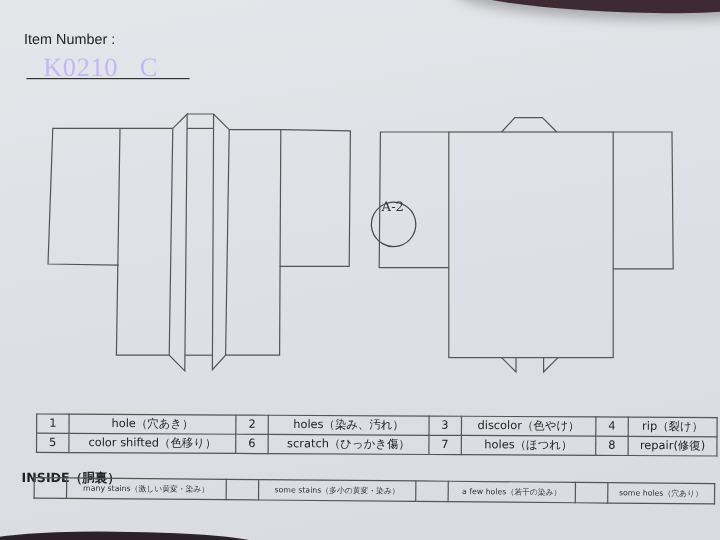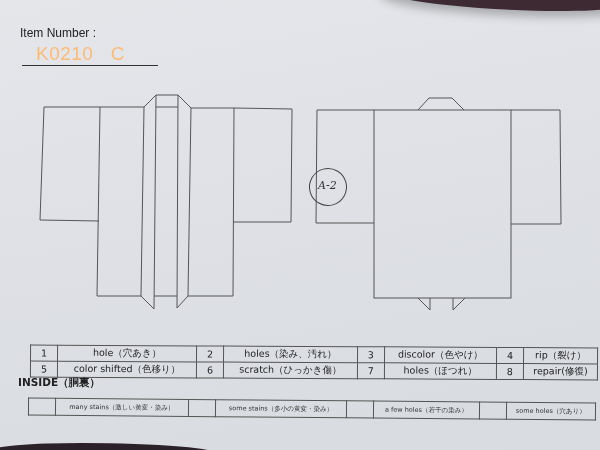--- a/index.html
+++ b/index.html
@@ -20,50 +20,50 @@
   }
   .fabric-bottom {
     position:absolute; left:-10px; top:443px; width:230px; height:20px;
     background:#2a2228; border-radius:40% 60% 0 0;
   }
   .item-label {
     position:absolute; left:20px; top:26px; font-size:12px; color:#222;
     font-family:"Liberation Sans", sans-serif;
   }
   .item-number {
-    position:absolute; left:36px; top:43px; font-size:19px; color:#fdba74;
-    font-family:Liberation Sans, sans-serif; letter-spacing:0.5px;
+    position:absolute; left:36px; top:43px; font-size:22px; color:#c4b5fd;
+    font-family:Liberation Serif, serif; letter-spacing:0.5px;
     white-space:pre;
   }
   .item-underline {
     position:absolute; left:22px; top:65px; width:136px; height:0;
     border-top:1.2px solid #333;
   }
   svg.kimono { position:absolute; left:0; top:0; }
   .annotation {
     position:absolute; left:309px; top:168px; width:36px; height:36px;
     border:1px solid #444; border-radius:50%;
     transform:rotate(-15deg);
   }
   .annotation-text {
-    position:absolute; left:318px; top:179px; font-size:11px; color:#333;
-    font-family:"DejaVu Serif", serif; font-style:italic;
+    position:absolute; left:318px; top:166px; font-size:11px; color:#333;
+    font-family:"DejaVu Serif", serif; 
   }
   table.legend {
     position:absolute; left:30px; top:346px; width:568px;
     border-collapse:collapse; font-size:9.5px; color:#222;
     transform:rotate(0.3deg);
   }
   table.legend td {
     border:1px solid #555; height:15px; padding:0 2px; text-align:center;
     white-space:nowrap;
   }
   td.num { width:22px; }
   .inside-label {
-    position:absolute; left:18px; top:376px; font-size:10.5px; font-weight:bold; color:#222;
+    position:absolute; left:18px; top:392px; font-size:10.5px; font-weight:bold; color:#222;
   }
   table.inside {
     position:absolute; left:28px; top:400px; width:568px;
     border-collapse:collapse; font-size:6.5px; color:#333;
     transform:rotate(0.5deg);
   }
   table.inside td {
     border:1px solid #555; height:14px; text-align:center; white-space:nowrap;
   }
   td.box { width:24px; }

